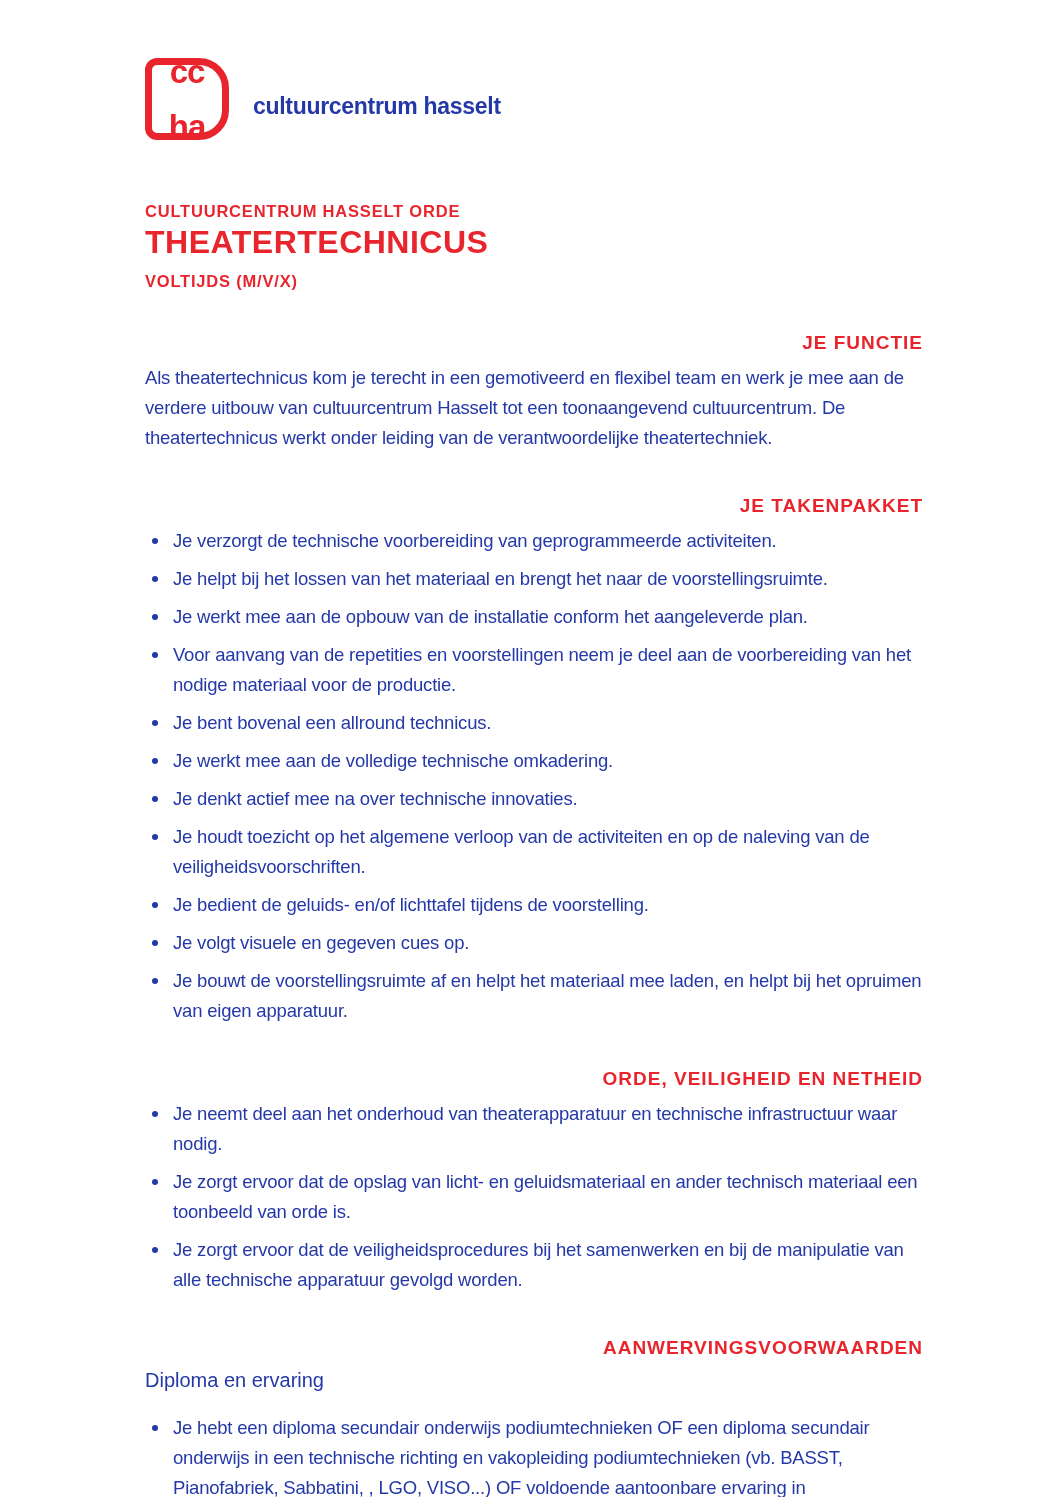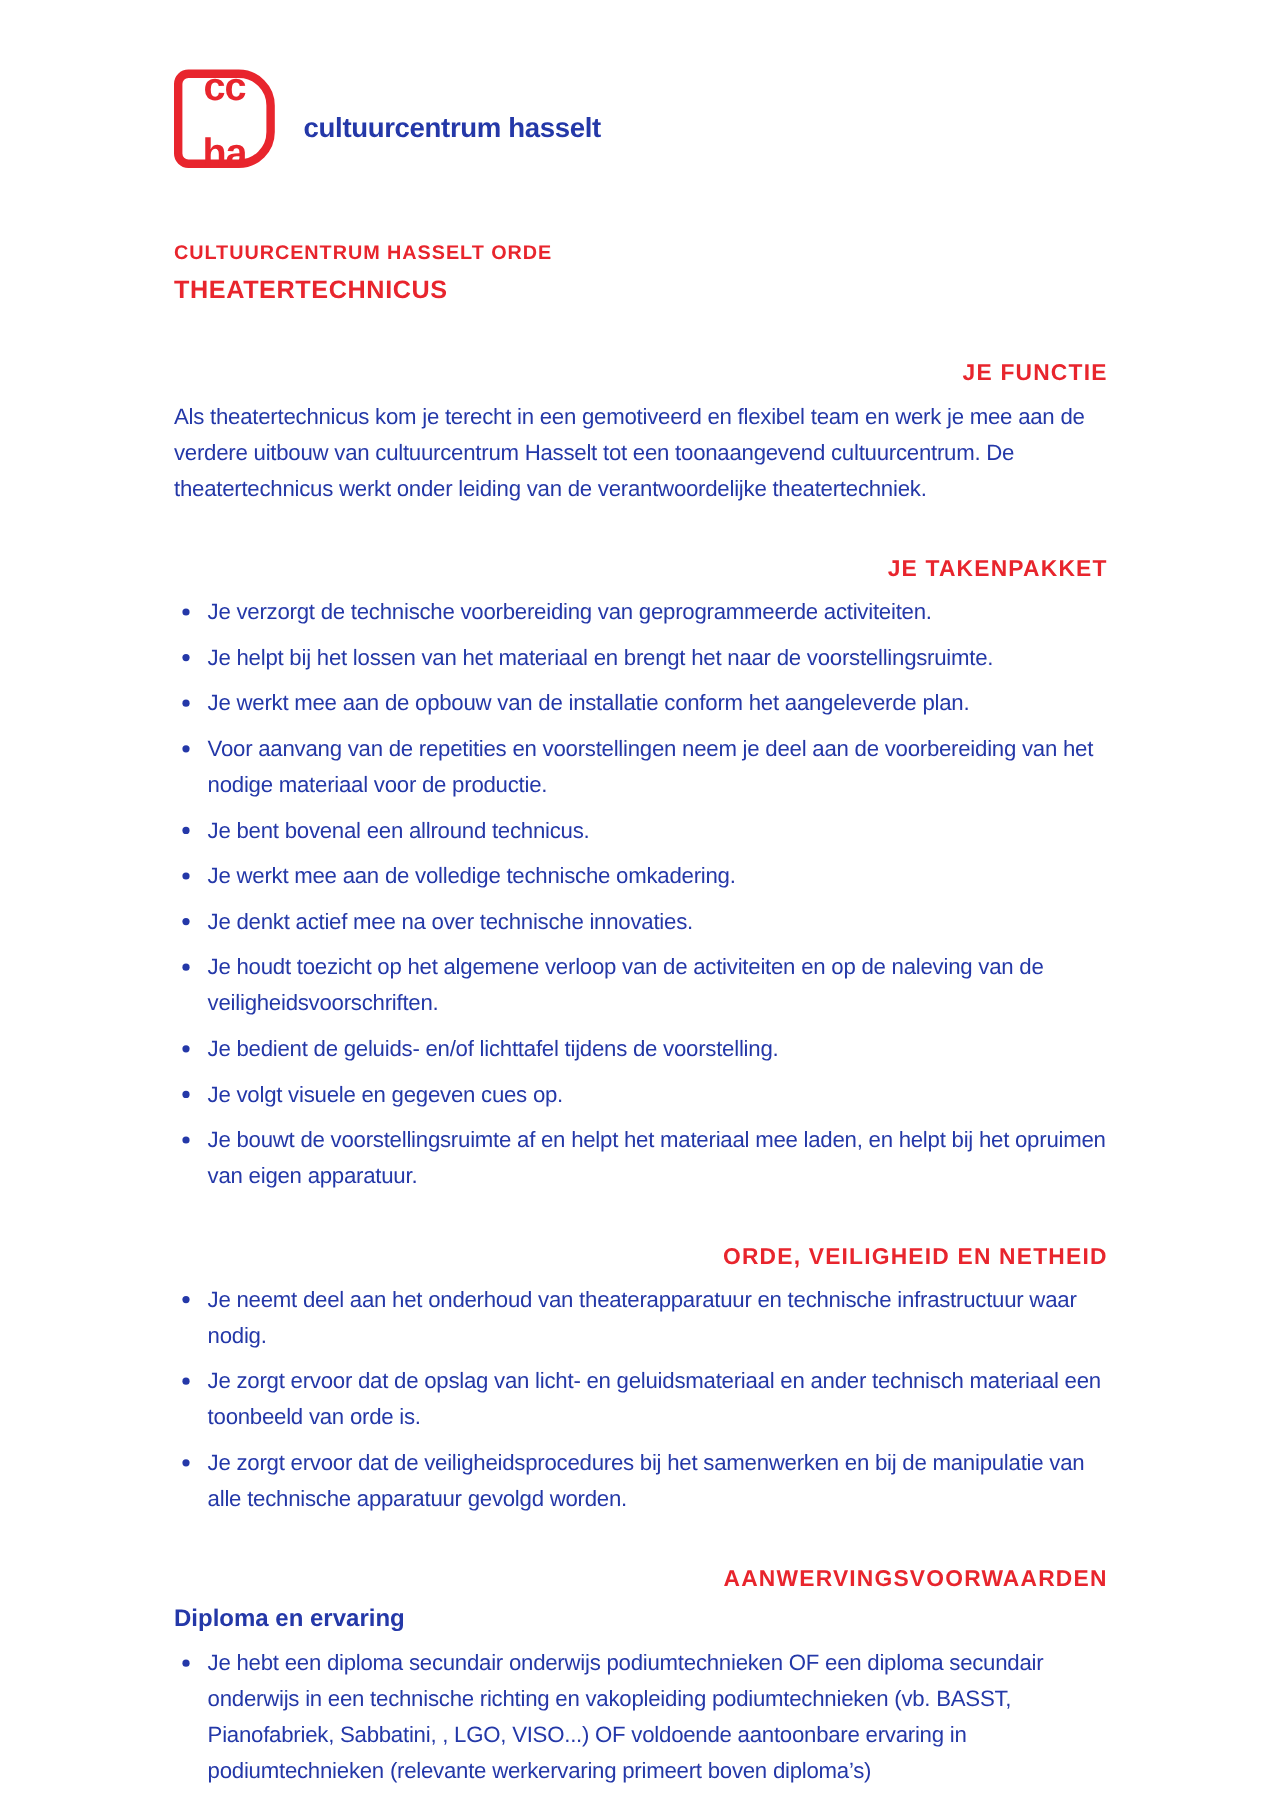--- a/index.html
+++ b/index.html
@@ -42,21 +42,21 @@
     letter-spacing:-0.3px;
     margin-top:14px;
   }
   
   .vacancy-header{margin-top:62px;}
   .kicker{
     color:var(--red);font-weight:bold;font-size:16.5px;
     letter-spacing:0.8px;line-height:18px;
   }
   .title{
-    color:var(--red);font-weight:bold;font-size:21px;
+    color:var(--red);font-weight:bold;font-size:32px;
     letter-spacing:0.5px;line-height:34px;margin-top:5px;
   }
   .subtitle{
     color:var(--red);font-weight:bold;font-size:16.5px;
     letter-spacing:0.8px;line-height:18px;margin-top:13px;
   }
   
   .section{margin-top:42px;}
   .section-heading{
     color:var(--red);font-weight:bold;font-size:19px;
@@ -77,40 +77,41 @@
   }
   .bullet-list li::before{
     content:"";
     position:absolute;
     left:7px;top:12px;
     width:6px;height:6px;
     border-radius:50%;
     background:var(--blue);
   }
   .sub-heading{
-    color:var(--blue);font-weight:bold;font-size:20px;
-    line-height:24px;margin-bottom:10px;margin-top:2px;
+    color:var(--blue);font-weight:normal;font-size:20px;
+    line-height:24px;margin-bottom:21px;margin-top:2px;
   }
 </style>
 </head>
 <body>
 
 <div class="page">
 
   <div class="logo-row">
     <div class="logo-box">
       <span class="logo-letter">cc</span>
       <span class="logo-letter">ha</span>
     </div>
     <div class="wordmark">cultuurcentrum hasselt</div>
   </div>
 
   <div class="vacancy-header">
     <div class="kicker">CULTUURCENTRUM HASSELT ORDE</div>
     <div class="title">THEATERTECHNICUS</div>
+    <div class="subtitle">VOLTIJDS (M/V/X)</div>
   </div>
 
   <div class="section">
     <div class="section-heading">JE FUNCTIE</div>
     <p class="body-text">Als theatertechnicus kom je terecht in een gemotiveerd en flexibel team en werk je mee aan de verdere uitbouw van cultuurcentrum Hasselt tot een toonaangevend cultuurcentrum. De theatertechnicus werkt onder leiding van de verantwoordelijke theatertechniek.</p>
   </div>
 
   <div class="section">
     <div class="section-heading">JE TAKENPAKKET</div>
     <ul class="bullet-list">

